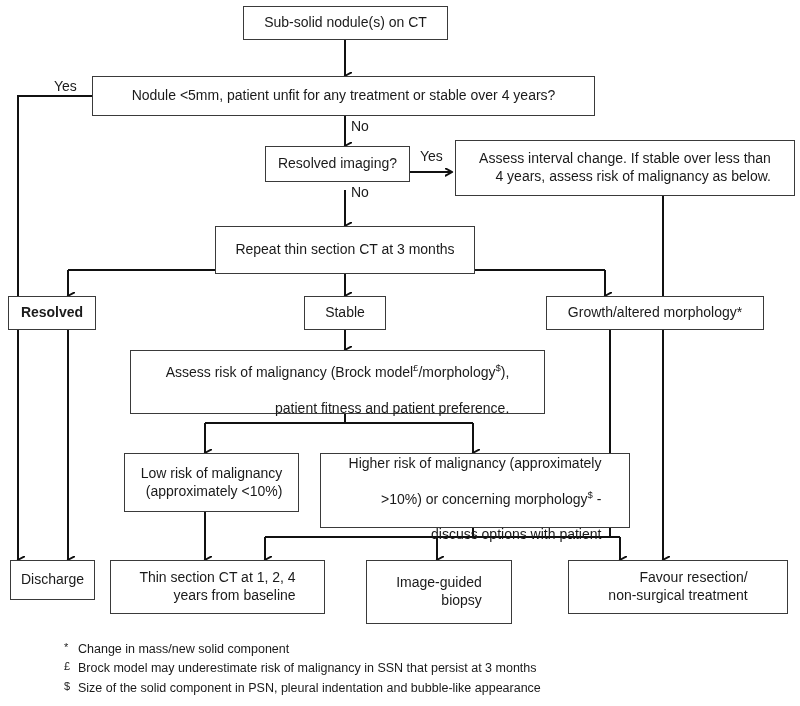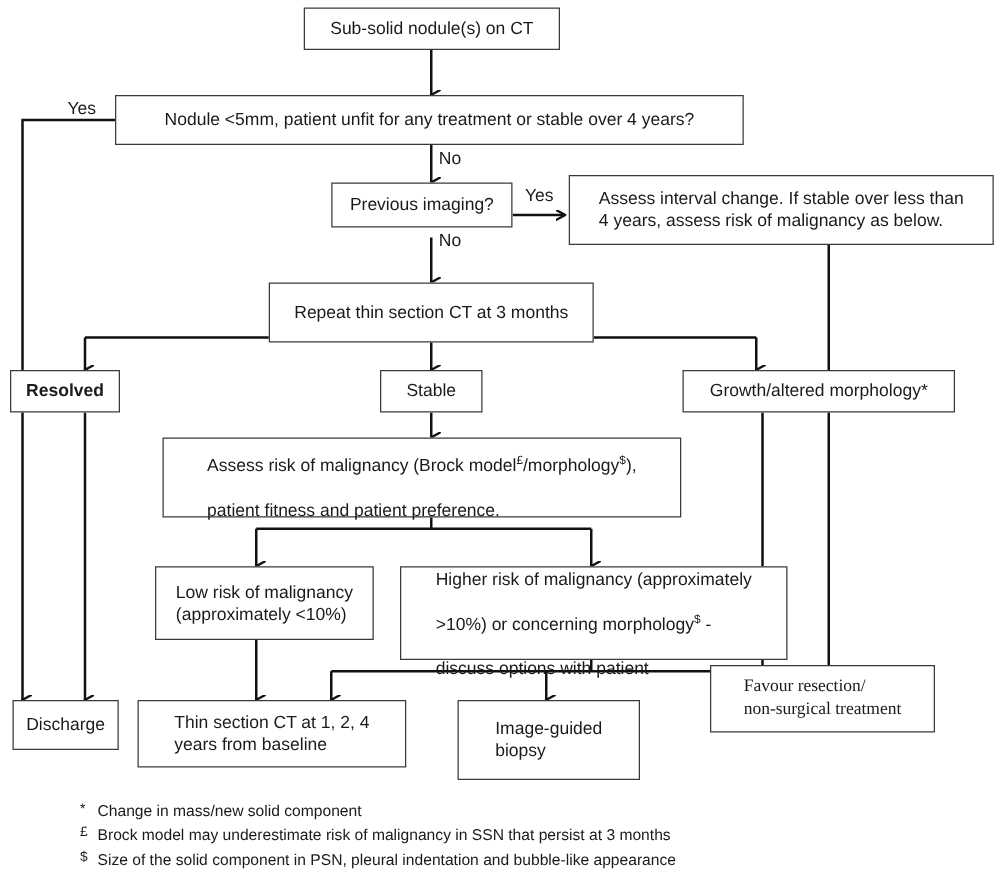--- a/index.html
+++ b/index.html
@@ -18,21 +18,21 @@
     overflow: hidden;
   }
   .node {
     position: absolute;
     box-sizing: border-box;
     border: 1.6px solid #3a3a3a;
     background: #ffffff;
     display: flex;
     align-items: center;
     justify-content: center;
-    text-align: left;
+    text-align: right;
     line-height: 1.28;
     font-size: 14px;
     padding: 2px 6px;
     z-index: 3;
   }
   .node .label { display: block; white-space: pre-line; }
   .edge-label {
     position: absolute;
     font-size: 14px;
     color: #1a1a1a;
@@ -125,21 +125,21 @@
   </div>
 
   <div class="node" style="left:92px; top:76px; width:503px; height:40px;">
     <span class="label">Nodule &lt;5mm, patient unfit for any treatment or stable over 4 years?</span>
   </div>
 
   <div class="edge-label" style="left:53px; top:78px;">Yes</div>
   <div class="edge-label" style="left:350px; top:118px;">No</div>
 
   <div class="node" style="left:265px; top:146px; width:145px; height:36px;">
-    <span class="label">Previous imaging?</span>
+    <span class="label">Resolved imaging?</span>
   </div>
 
   <div class="edge-label" style="left:419px; top:148px;">Yes</div>
   <div class="edge-label" style="left:350px; top:184px;">No</div>
 
   <div class="node" style="left:455px; top:140px; width:340px; height:56px;">
     <span class="label">Assess interval change. If stable over less than
 4 years,  assess risk of malignancy as below.</span>
   </div>
 
@@ -186,21 +186,21 @@
   <div class="node" style="left:110px; top:560px; width:215px; height:54px;">
     <span class="label">Thin section CT at 1, 2, 4
 years from baseline</span>
   </div>
 
   <div class="node" style="left:366px; top:560px; width:146px; height:64px;">
     <span class="label">Image-guided
 biopsy</span>
   </div>
 
-  <div class="node" style="left:568px; top:532px; width:180px; height:54px;font-family:Liberation Serif, serif;">
+  <div class="node" style="left:568px; top:560px; width:220px; height:54px;">
     <span class="label">Favour resection/
 non-surgical treatment</span>
   </div>
 
   <div class="footnotes">
     <div class="fn-row">
       <span class="fn-mark">*</span>
       <span class="fn-text">Change in mass/new solid component</span>
     </div>
     <div class="fn-row">

